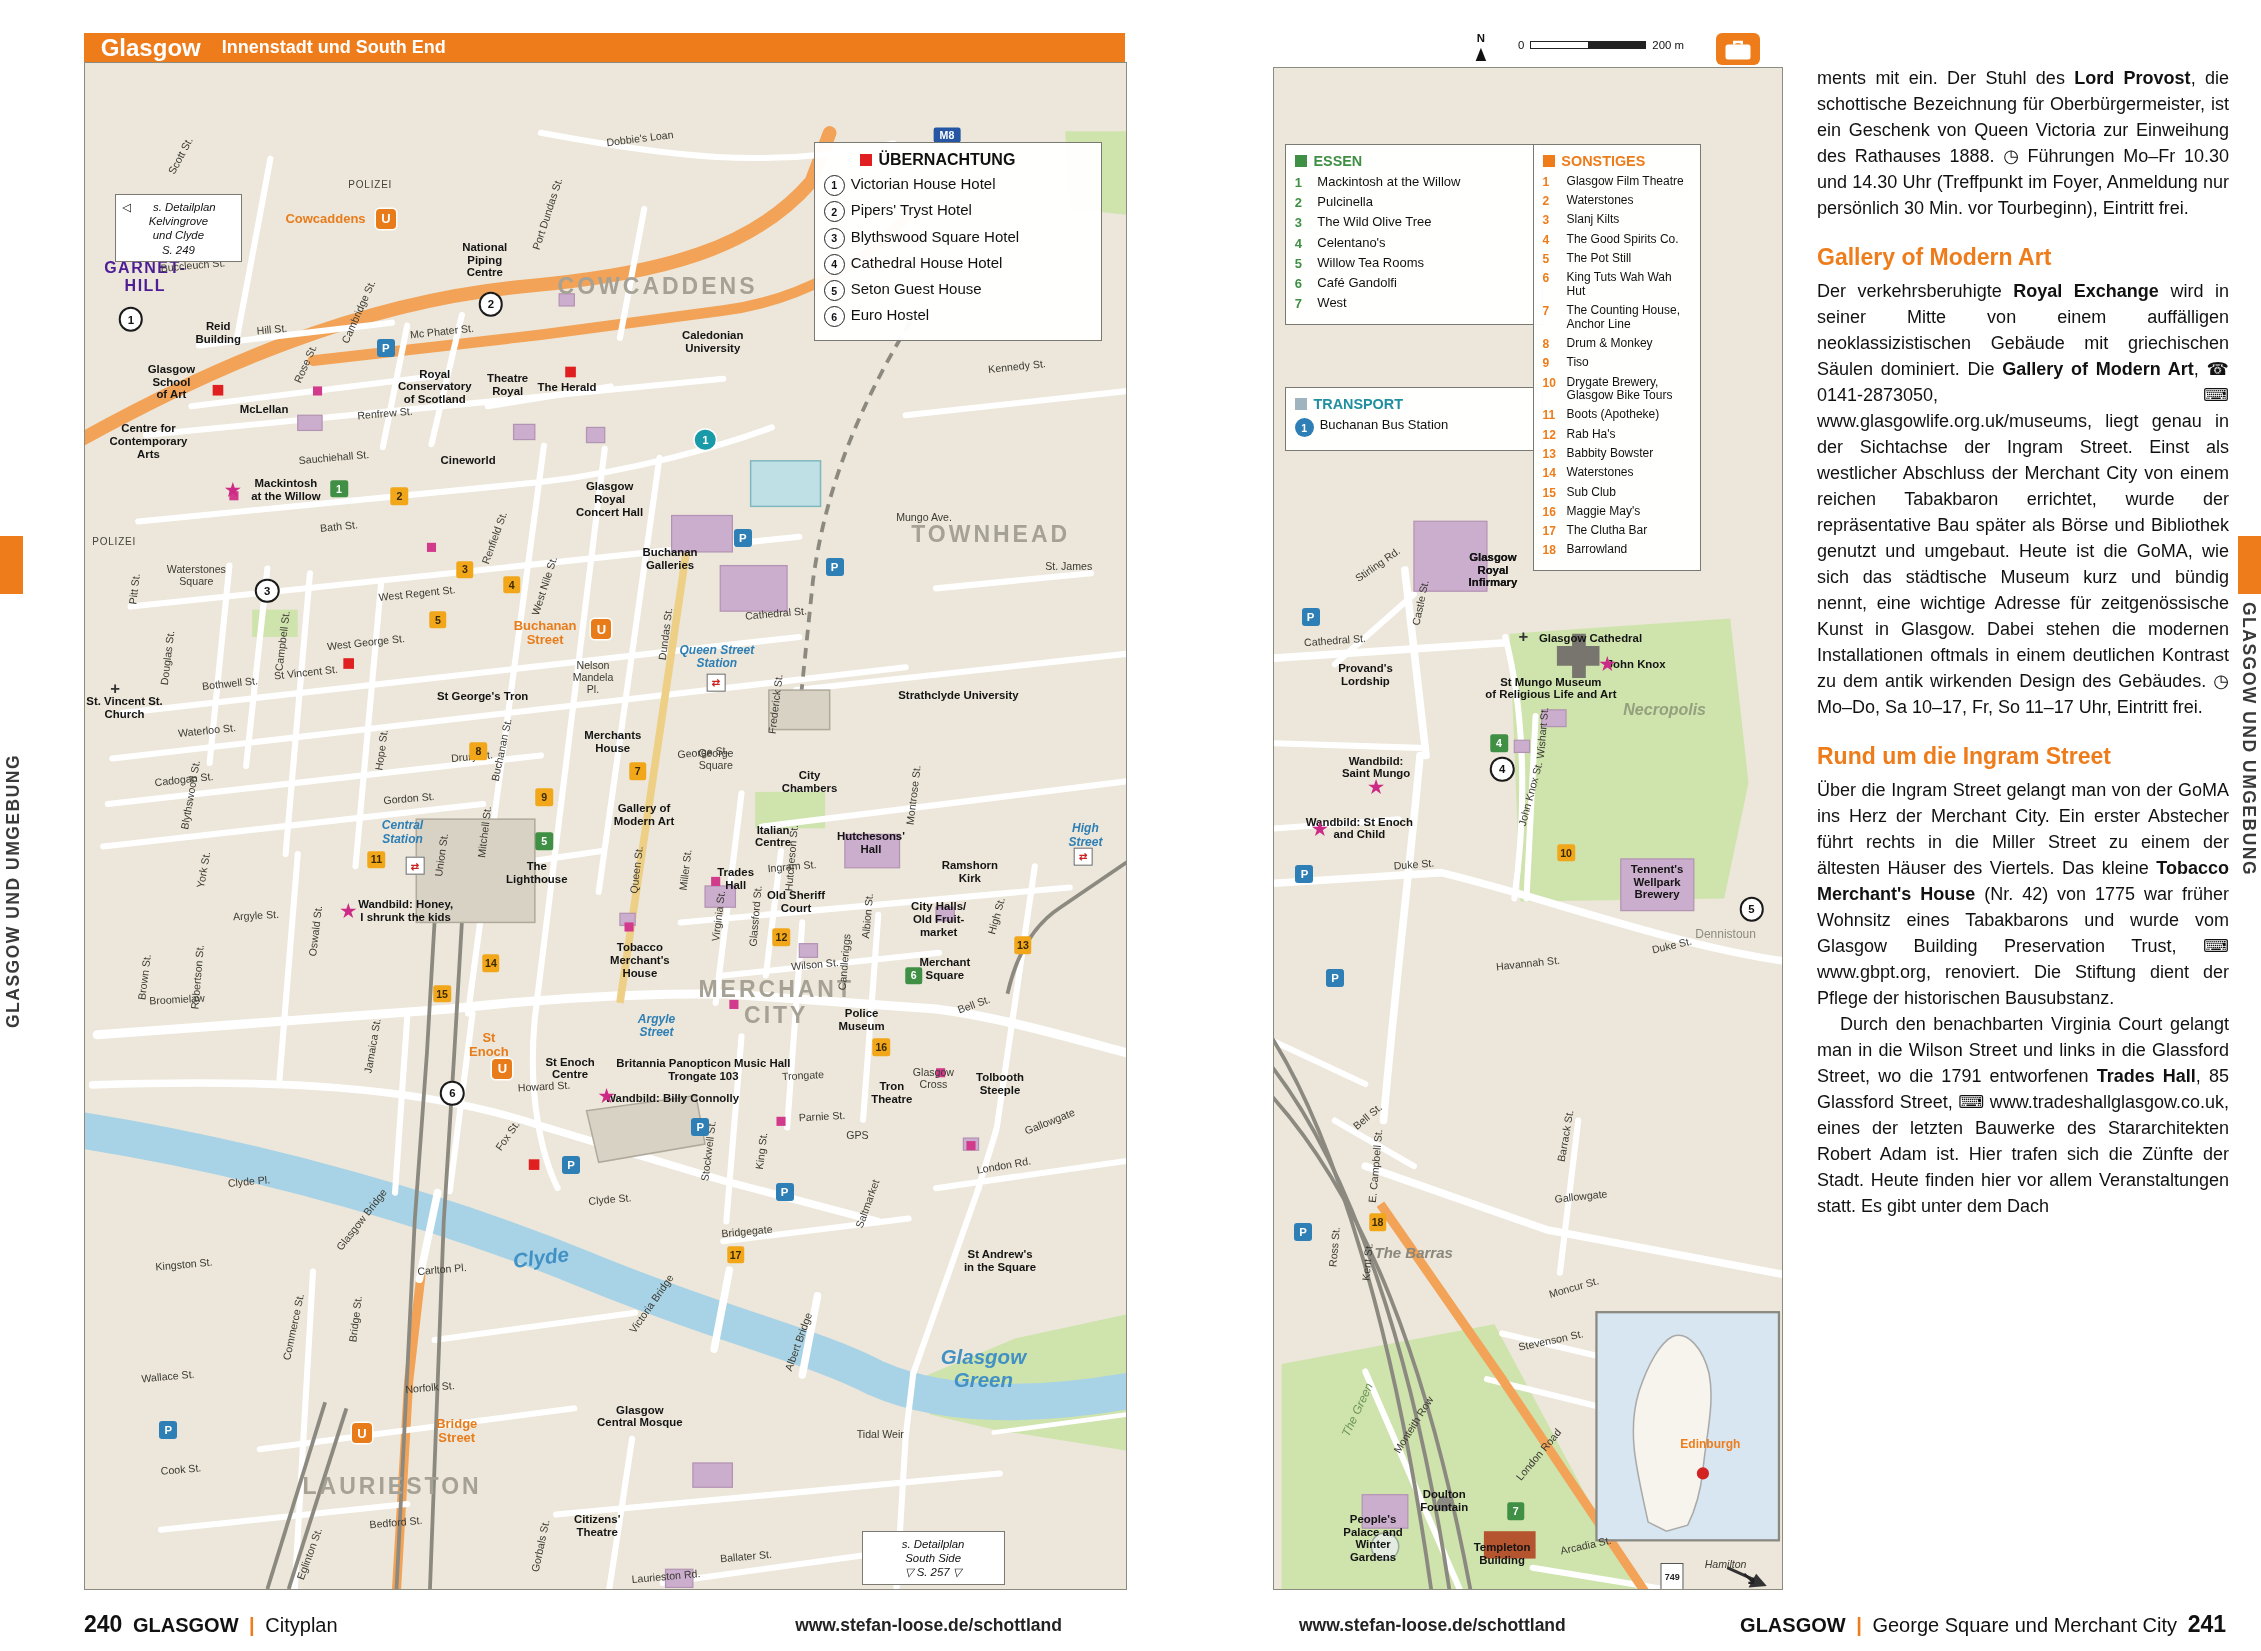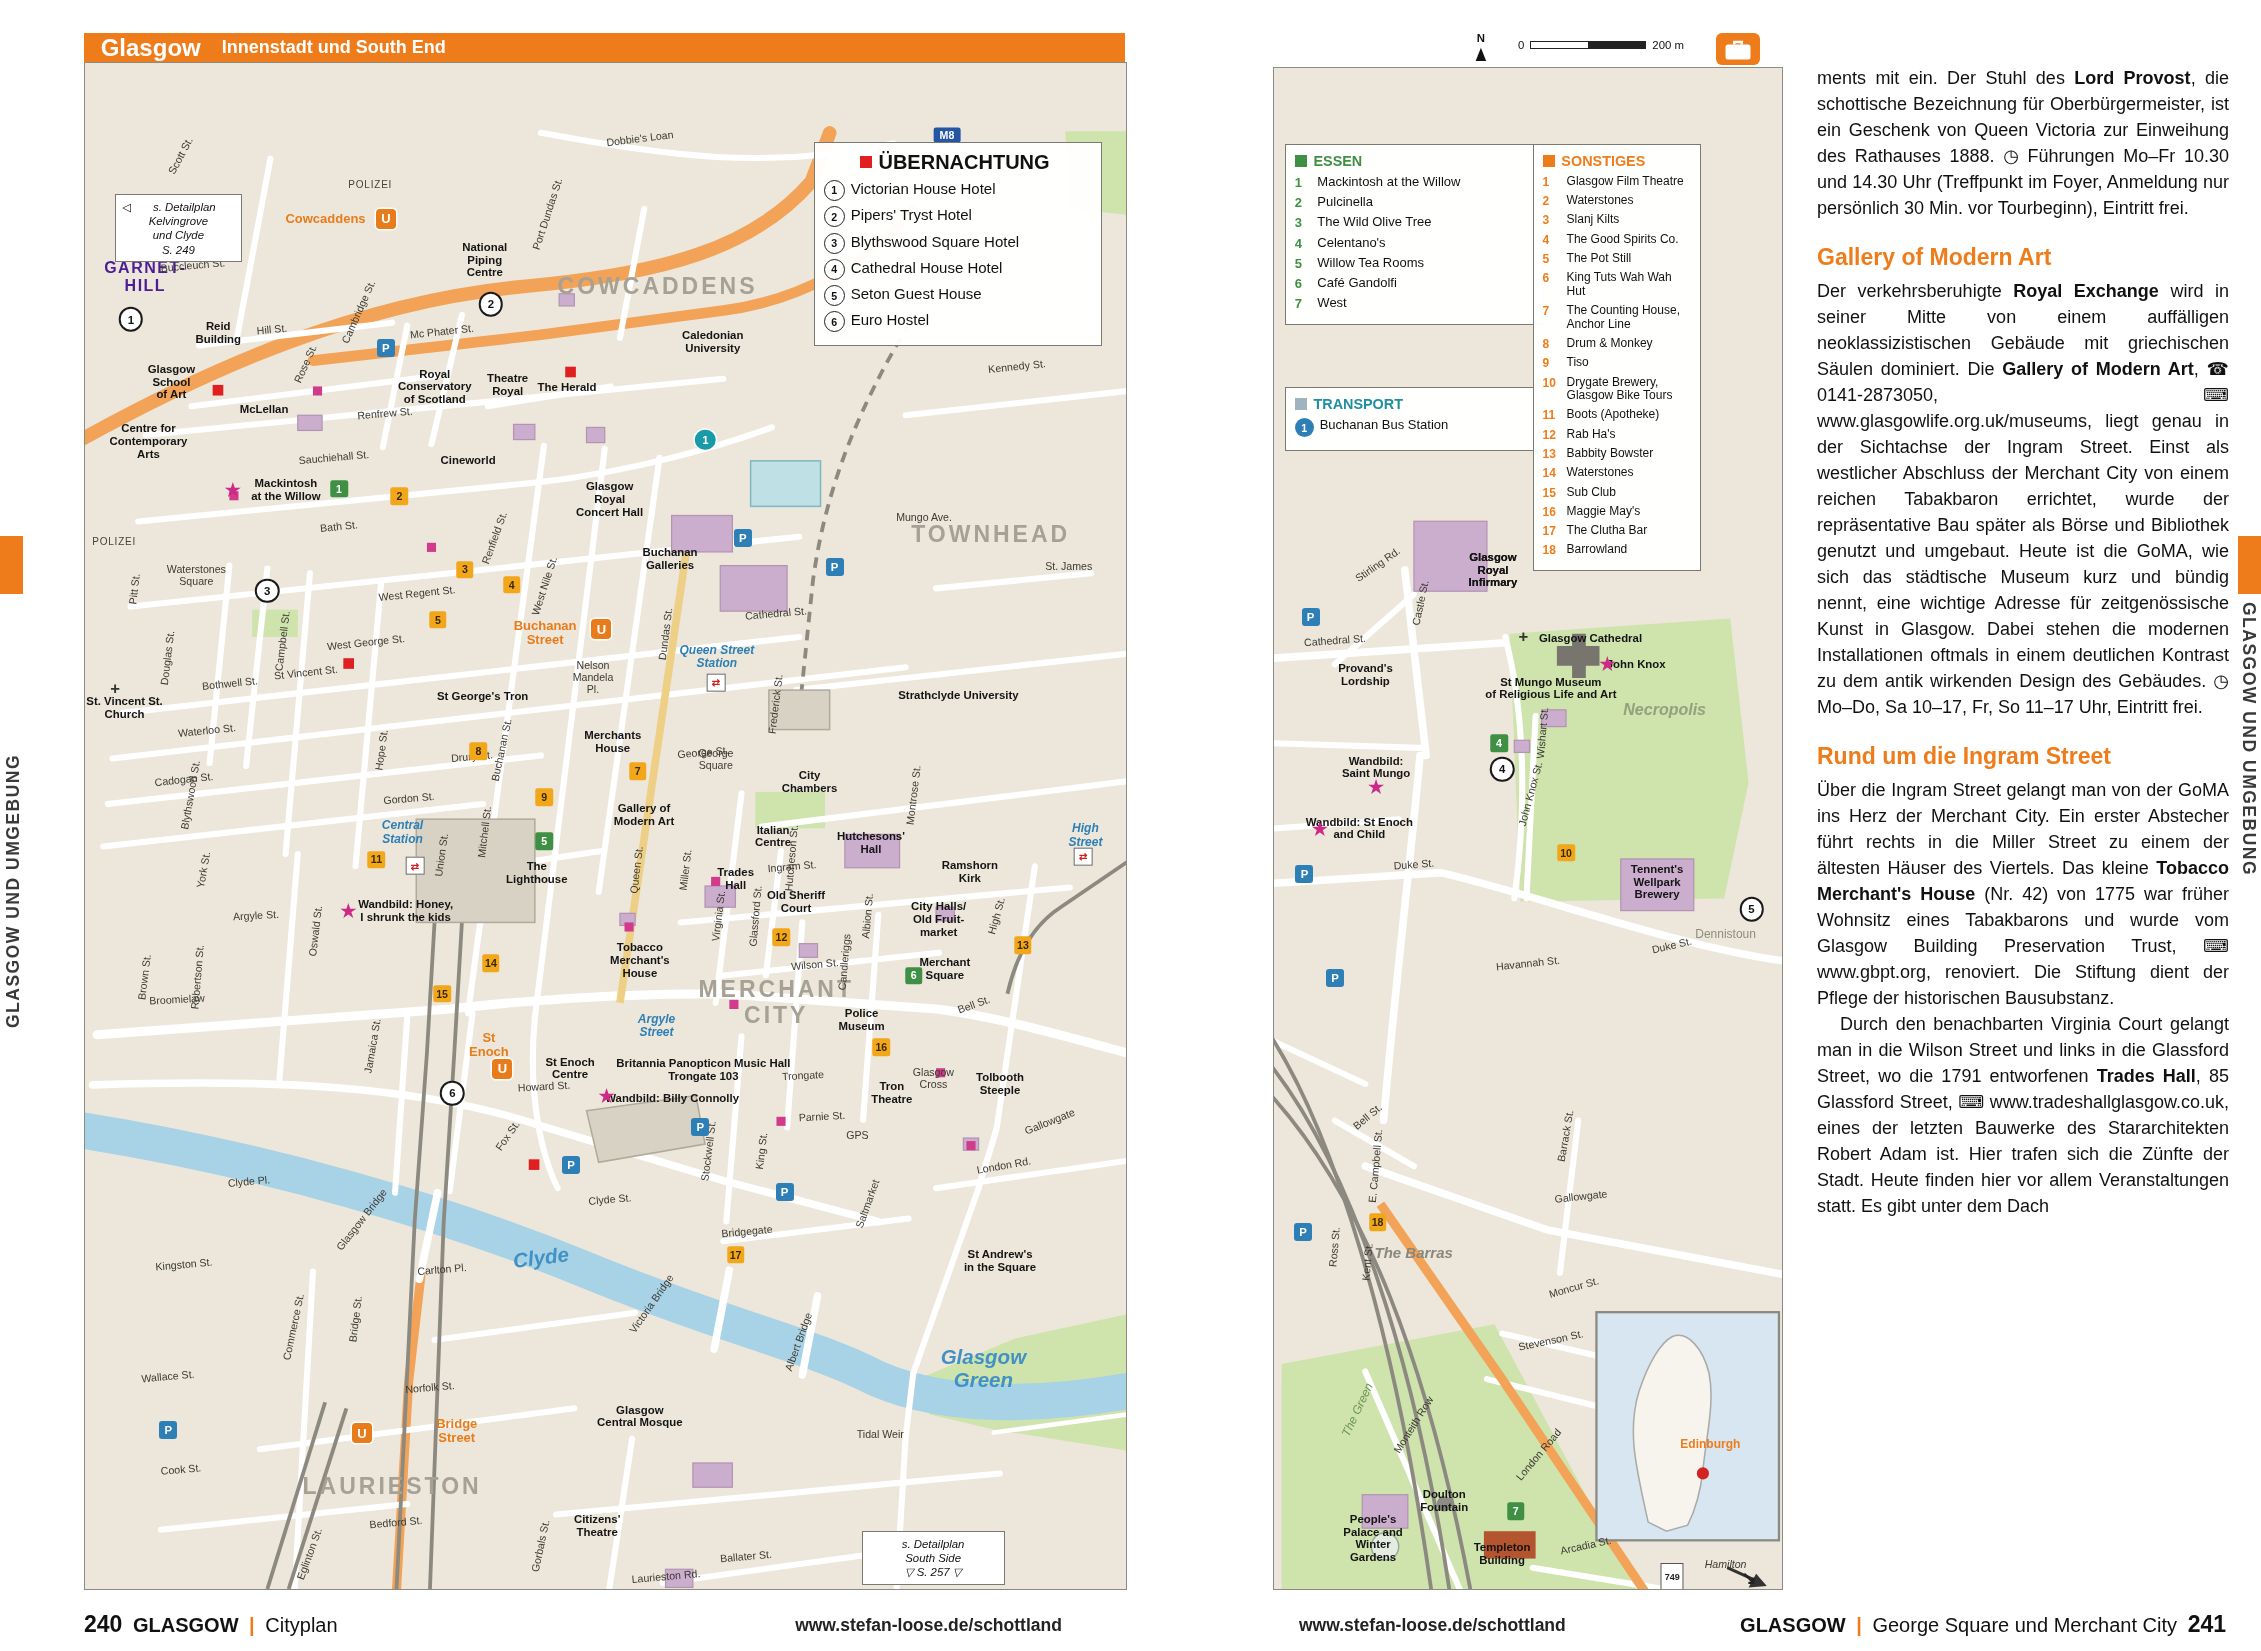--- a/index.html
+++ b/index.html
@@ -58,21 +58,21 @@
   .mk-b749{background:#fff;border:0.8px solid #555;color:#222;font-size:9px;padding:8px 3px;}
   .mk-arrow{color:#222;font-size:18px;}
 
   
   .legend{position:absolute;background:rgba(255,255,255,.97);border:1.5px solid #7a7a72;padding:7.6px 9px;}
   .lg-title{display:flex;align-items:center;gap:6.8px;font-weight:700;margin-bottom:6px;}
   .lg-sq{width:12px;height:12px;flex:0 0 auto;}
   .lg-row{display:flex;align-items:flex-start;gap:6px;margin-bottom:5.3px;}
   .lg-name{flex:1;line-height:1.15;}
   .legend.hotels{left:70%;top:5.2%;width:25.8%;font-size:15px;}
-  .legend.hotels .lg-title{font-size:20px;color:#111;padding-left:36px;}
+  .legend.hotels .lg-title{font-size:16px;color:#111;padding-left:36px;}
   .legend.essen{left:2.1%;top:5.0%;width:47%;font-size:13px;}
   .legend.essen .lg-title{font-size:14.4px;color:#3f8f44;}
   .legend.transport{left:2.1%;top:21.0%;width:47%;font-size:13px;}
   .legend.transport .lg-title{font-size:14.4px;color:#1f8fa0;}
   .legend.sonst{left:50.9%;top:5.0%;width:29.2%;font-size:12px;}
   .legend.sonst .lg-title{font-size:14.4px;color:#ee7c1b;}
   .num-circ{width:19px;height:19px;border:1.9px solid #222;border-radius:50%;display:inline-flex;
             align-items:center;justify-content:center;font-size:10.6px;font-weight:700;background:#fff;flex:0 0 auto;}
   .num-green{color:#3f8f44;font-weight:700;min-width:16.7px;flex:0 0 auto;}
   .num-orange{color:#ee7c1b;font-weight:700;min-width:18px;flex:0 0 auto;}

